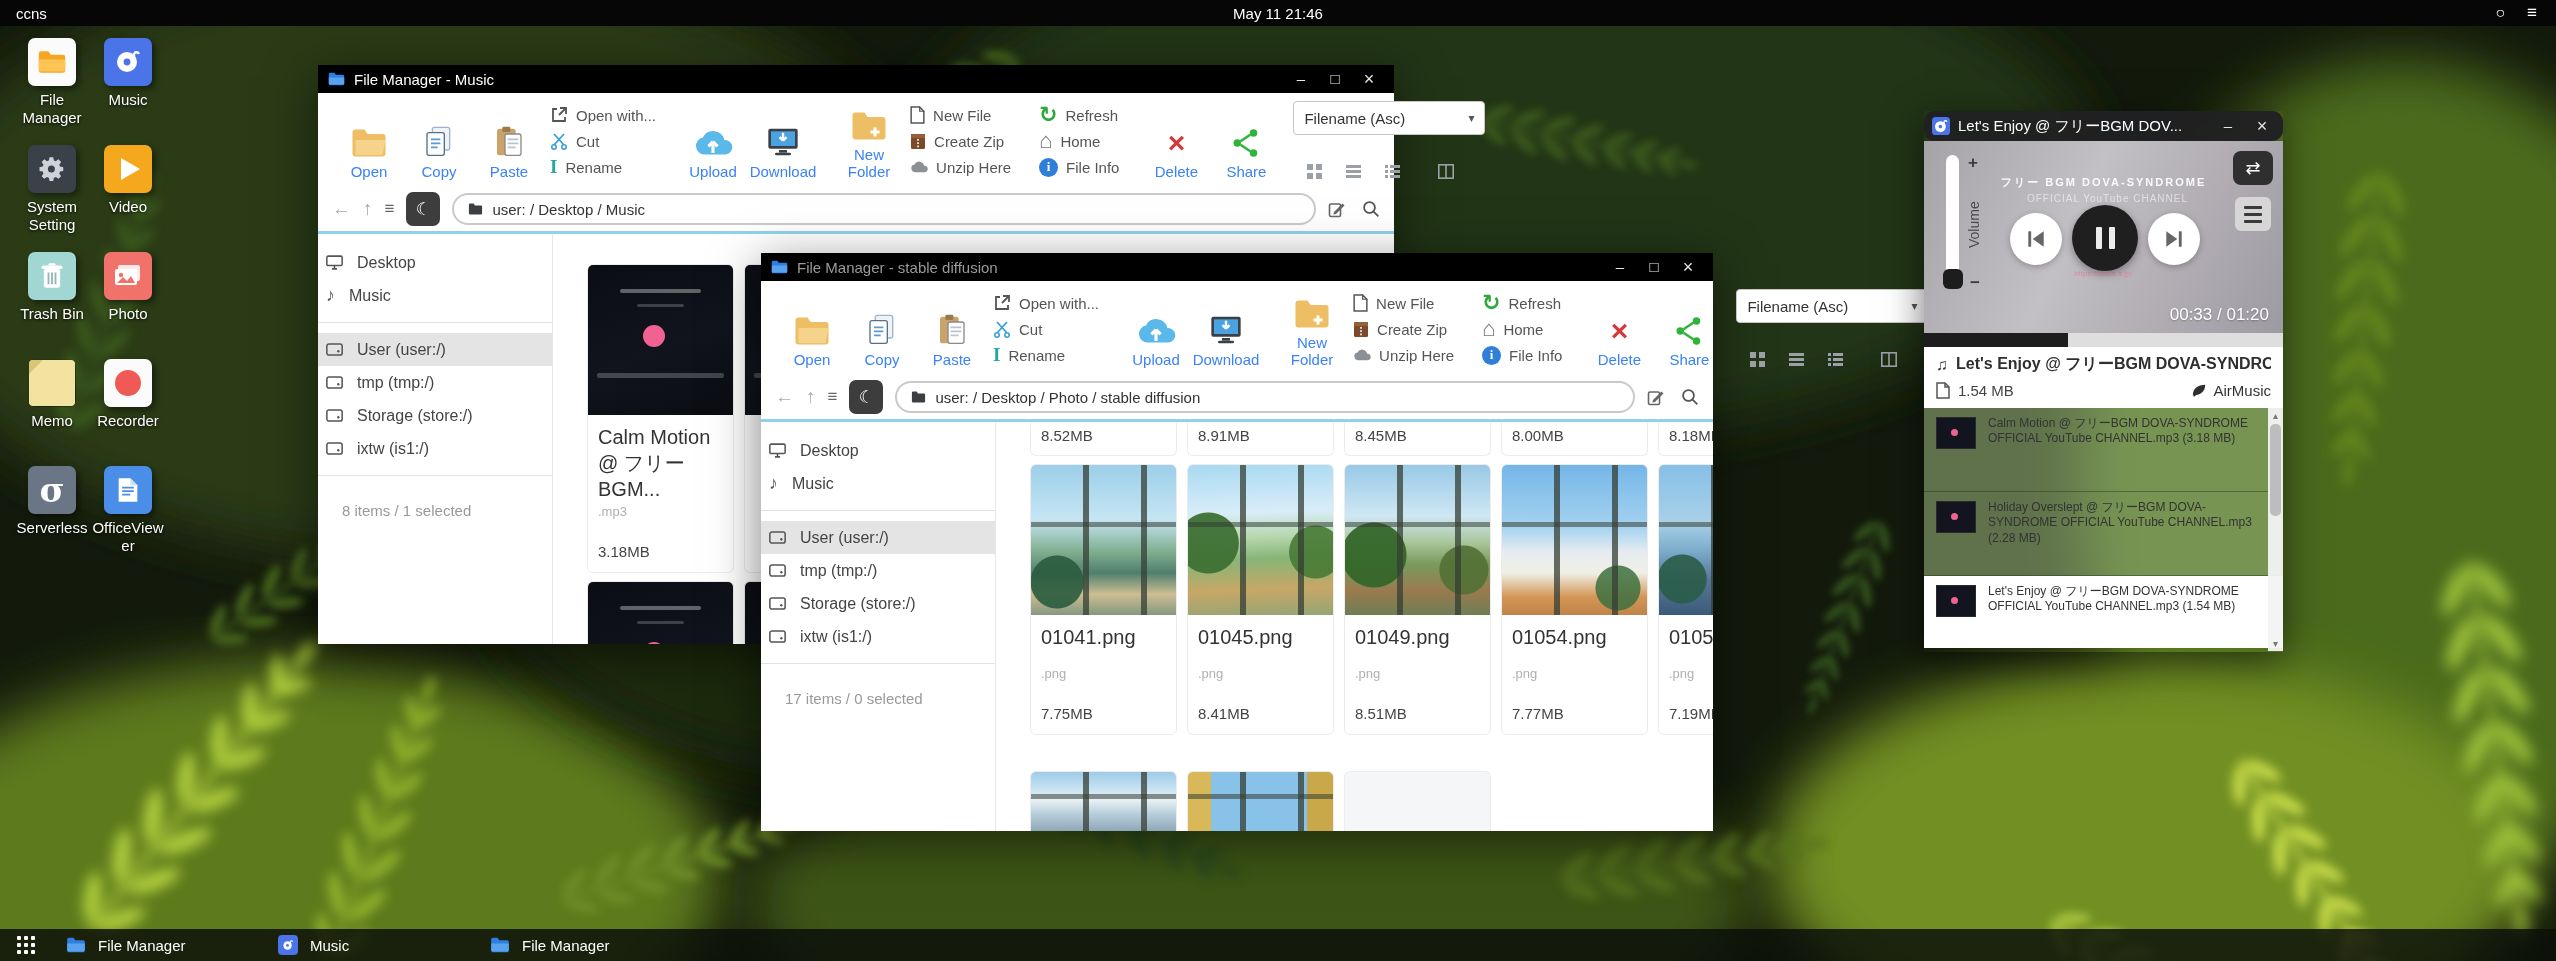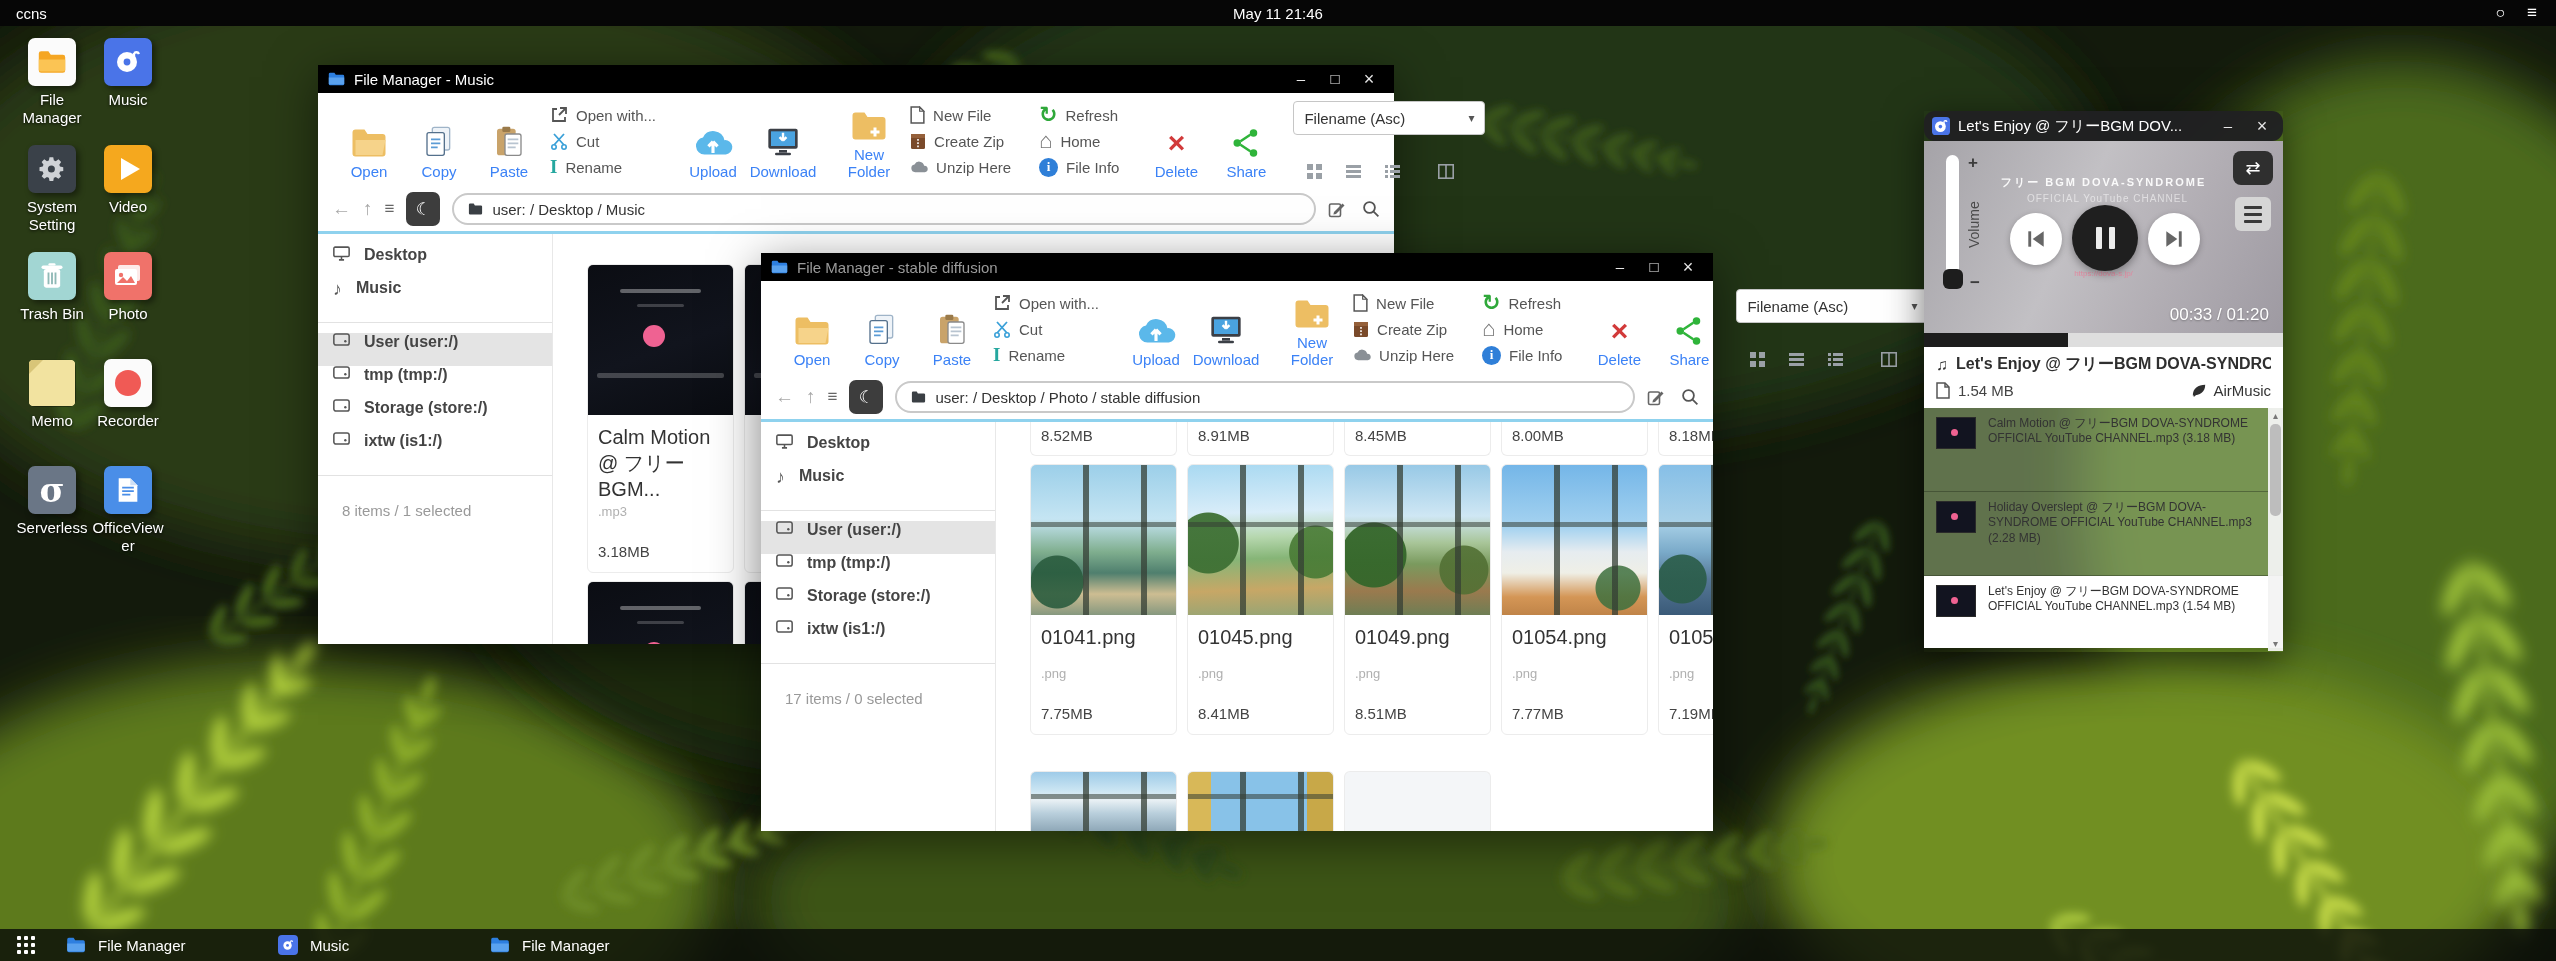--- a/index.html
+++ b/index.html
@@ -77,21 +77,21 @@
              display:flex; align-items:center; justify-content:center; cursor:pointer; }
   .pathpill { flex:1; height:32px; border:2px solid #c9c9c9; border-radius:16px; display:flex; align-items:center;
               gap:9px; padding:0 14px; cursor:text; }
   .pathtext { font-size:15px; color:#333; }
   .pathicons { display:flex; gap:16px; align-items:center; }
   .blueline { height:3px; background:#8fd2ee; }
 
   
   .wbody { display:flex; overflow:hidden; }
   .sidebar { width:235px; border-right:1px solid #e8e8e8; padding-top:12px; flex-shrink:0; background:#fff; }
-  .sitem { height:33px; display:flex; gap:14px; padding-left:15px; font-size:16px; color:#444; cursor:pointer;font-weight:bold; }
+  .sitem { height:33px; display:flex; align-items:center; gap:14px; padding-left:8px; font-size:16px; color:#444; cursor:pointer; }
   .sitem.sel { background:#e4e4e4; }
   .sdiv { border-top:1px solid #e2e2e2; margin:10px 0; }
   .sstatus { padding:16px 24px; font-size:15px; color:#999; }
   .content { flex:1; background:#fff; overflow:hidden; position:relative; }
 
   
   .frow { display:flex; gap:10px; padding-left:34px; }
   .fcard { width:147px; border:1px solid #ececec; border-radius:6px; overflow:hidden; background:#fff; flex-shrink:0; cursor:pointer; }
   .fthumb { height:150px; position:relative; overflow:hidden; }
   .finfo { padding:9px 10px 12px 10px; }

